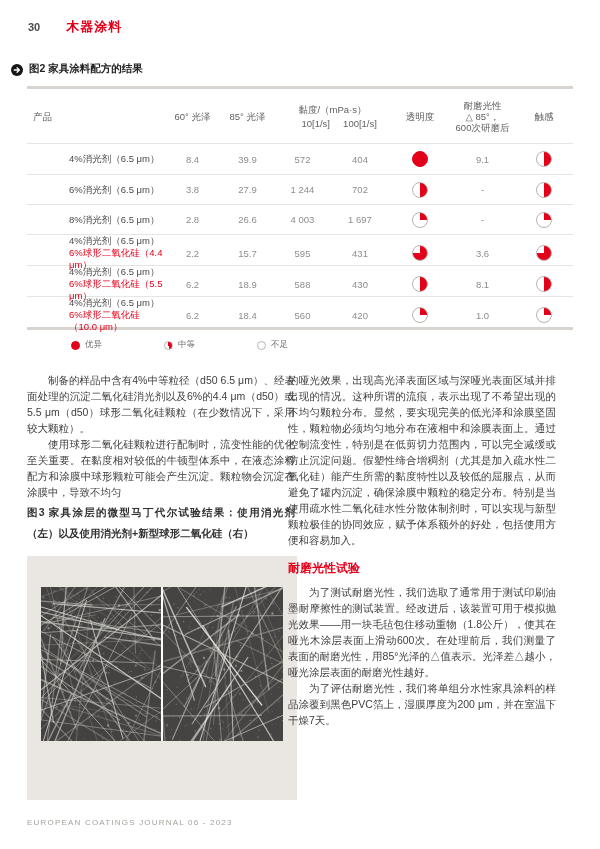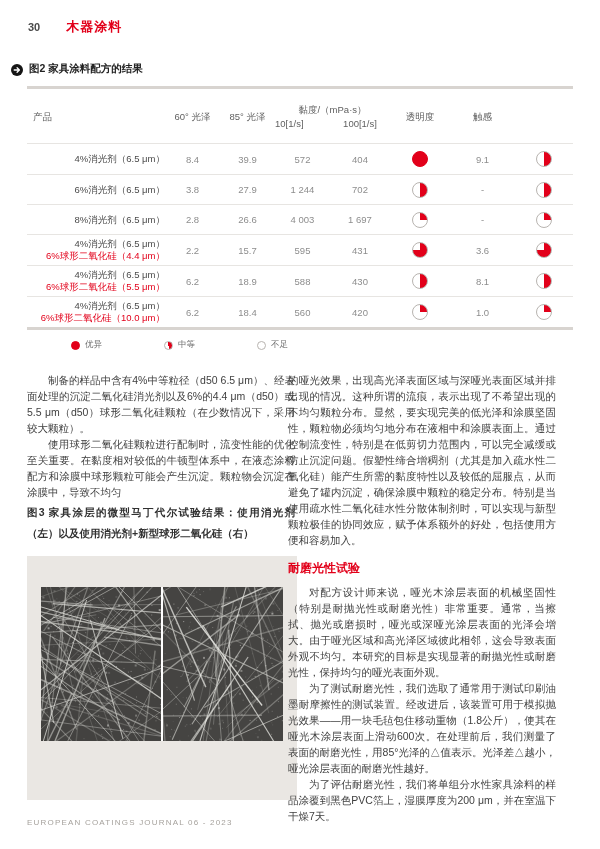--- a/index.html
+++ b/index.html
@@ -22,31 +22,31 @@
   .tbl { position:absolute; top:86px; left:27px; width:546px; }
   .t-head {
     display:grid; grid-template-columns:138px 55px 55px 115px 60px 65px 58px;
     align-items:center; height:58px;
     border-top:3px solid #d8d4d0; border-bottom:1px solid #e7e5e2;
   }
   .th { font-size:9.5px; color:#5f5f5f; text-align:center; line-height:11px; }
   .th.prod { text-align:left; padding-left:6px; }
   .visc-sub { display:flex; margin-top:3px; }
   .visc-sub span { font-size:9.5px; color:#5f5f5f; }
-  .visc-sub span:nth-child(1){ width:55px; text-align:left; }
+  .visc-sub span:nth-child(1){ width:55px; text-align:right; }
   .visc-sub span:nth-child(2){ width:60px; text-align:center; }
   .t-row {
     display:grid; grid-template-columns:138px 55px 55px 55px 60px 60px 65px 58px;
     align-items:center; border-top:1px solid #e7e5e2;
   }
   .t-row:first-child { border-top:none; }
   .t-row.single { height:30px; }
   .t-row.double { height:31px; }
   .td { font-size:9.5px; color:#8d8d8d; text-align:center; }
-  .td.prod { text-align:right; padding-left:6px; color:#4a4a4a; line-height:12px; }
+  .td.prod { text-align:left; padding-left:6px; color:#4a4a4a; line-height:12px;margin-left:36px; }
   .td.prod .l2 { color:#e2001a; }
   .t-bottom { border-top:3px solid #d8d4d0; }
   .pie { display:inline-block; border-radius:50%; border:1px solid #b8b4b0; background:#fff; vertical-align:middle; }
   .pie.lg { width:16px; height:16px; }
   .pie.sm { width:9px; height:9px; }
   .legend { display:flex; gap:24px; margin-top:9px; padding-left:6px; align-items:center; }
   .leg-item { display:flex; align-items:center; gap:5px;padding-left:38px; }
   .leg-label { font-size:8.5px; color:#6b6b6b; }
 
   
@@ -92,20 +92,25 @@
       <div class="th">60° 光泽</div>
       <div class="th">85° 光泽</div>
       <div class="th">
         <div>黏度/（mPa·s）</div>
         <div class="visc-sub">
           <span>10[1/s]</span>
           <span>100[1/s]</span>
         </div>
       </div>
       <div class="th">透明度</div>
+      <div class="th">
+        <div>耐磨光性</div>
+        <div>△ 85°，</div>
+        <div>600次研磨后</div>
+      </div>
       <div class="th">触感</div>
     </div>
     <div id="t-body">
         <div class="t-row single">
           <div class="td prod">
             <div>4%消光剂（6.5 μm）</div>
           </div>
           <div class="td">8.4</div>
           <div class="td">39.9</div>
           <div class="td">572</div>
@@ -853,20 +858,19 @@
           <line x1="-22.6" y1="74.0" x2="53.7" y2="92.2" stroke="rgb(220,220,215)" stroke-width="1.00" opacity="0.50"></line>
           <line x1="156.0" y1="-16.5" x2="22.0" y2="47.5" stroke="rgb(200,200,195)" stroke-width="1.25" opacity="0.66"></line>
           <line x1="50.7" y1="56.9" x2="65.3" y2="238.8" stroke="rgb(181,181,176)" stroke-width="0.89" opacity="0.62"></line>
         </svg>
     </div>
   </div>
 
   <div class="col col-right">
     <p class="para">的哑光效果，出现高光泽表面区域与深哑光表面区域并排出现的情况。这种所谓的流痕，表示出现了不希望出现的不均匀颗粒分布。显然，要实现完美的低光泽和涂膜坚固性，颗粒物必须均匀地分布在液相中和涂膜表面上。通过控制流变性，特别是在低剪切力范围内，可以完全减缓或防止沉淀问题。假塑性缔合增稠剂（尤其是加入疏水性二氧化硅）能产生所需的黏度特性以及较低的屈服点，从而避免了罐内沉淀，确保涂膜中颗粒的稳定分布。特别是当使用疏水性二氧化硅水性分散体制剂时，可以实现与新型颗粒极佳的协同效应，赋予体系额外的好处，包括使用方便和容易加入。</p>
     <h3 class="sec-head">耐磨光性试验</h3>
-    <p class="para indent">对配方设计师来说，哑光木涂层表面的机械坚固性（特别是耐抛光性或耐磨光性）非常重要。通常，当擦拭、抛光或磨损时，哑光或深哑光涂层表面的光泽会增大。由于哑光区域和高光泽区域彼此相邻，这会导致表面外观不均匀。本研究的目标是实现显著的耐抛光性或耐磨光性，保持均匀的哑光表面外观。</p>
     <p class="para indent">为了测试耐磨光性，我们选取了通常用于测试印刷油墨耐摩擦性的测试装置。经改进后，该装置可用于模拟抛光效果——用一块毛毡包住移动重物（1.8公斤），使其在哑光木涂层表面上滑动600次。在处理前后，我们测量了表面的耐磨光性，用85°光泽的△值表示。光泽差△越小，哑光涂层表面的耐磨光性越好。</p>
     <p class="para indent">为了评估耐磨光性，我们将单组分水性家具涂料的样品涂覆到黑色PVC箔上，湿膜厚度为200 μm，并在室温下干燥7天。</p>
   </div>
 
   <div class="footer">EUROPEAN COATINGS JOURNAL 06 - 2023</div>
 
 </div>
 
 </body></html>

